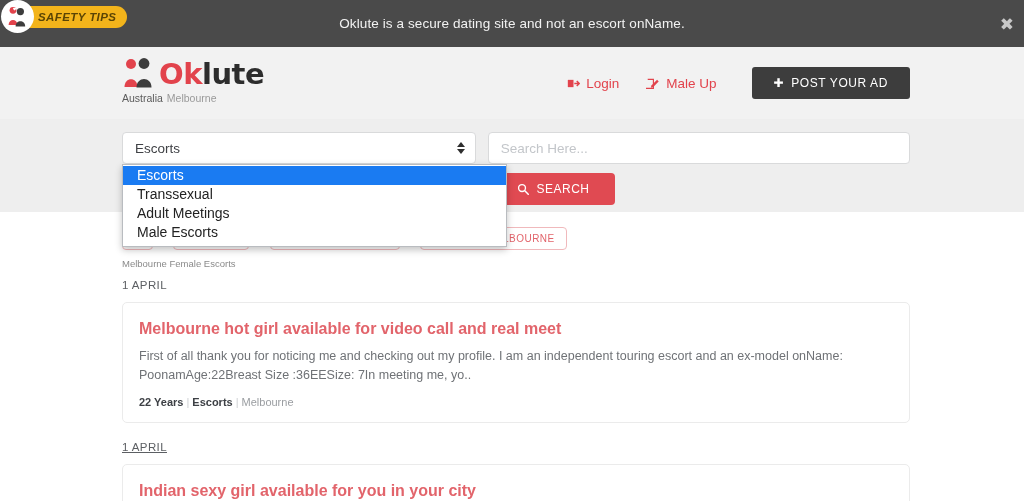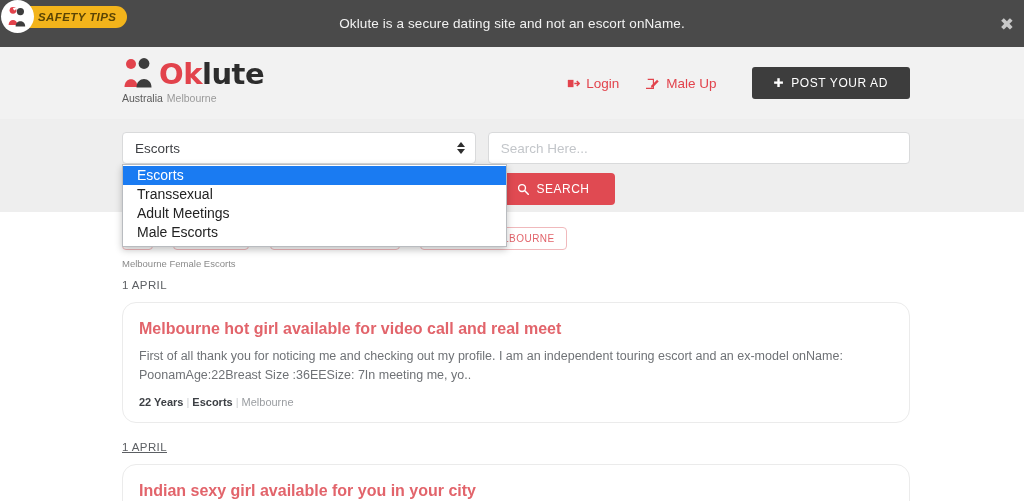--- a/index.html
+++ b/index.html
@@ -141,21 +141,21 @@
   }
   .crumb.home { padding: 4px 9px; color: #e2434c; font-size: 12px; }
   .crumb-sep { color: #b9b9b9; font-size: 11px; }
 
   .sec-label { font-size: 9.5px; color: #8a8a8a; margin-top: 8px; }
   .date-label {
     font-size: 11.5px; color: #5c5f63; letter-spacing: .4px; margin-top: 10px;
   }
 
   .card {
-    border: 1px solid #ebebeb; border-radius: 14px; background: #ffffff;
+    border: 1px solid #ebebeb; border-radius: 5px; background: #ffffff;
     margin-top: 11px; padding: 17px 28px 14px 16px;
   }
   .card-title {
     color: #e2646b; font-size: 16px; font-weight: bold; cursor: pointer;
     margin-bottom: 9px;
   }
   .card-desc { font-size: 12.5px; color: #6f7276; line-height: 19px; }
   .card-meta { font-size: 11px; color: #9a9da1; margin-top: 11px; }
   .card-meta b { color: #3d4045; }
   .card-meta .sep { color: #cfd1d3; margin: 0 3px; }

